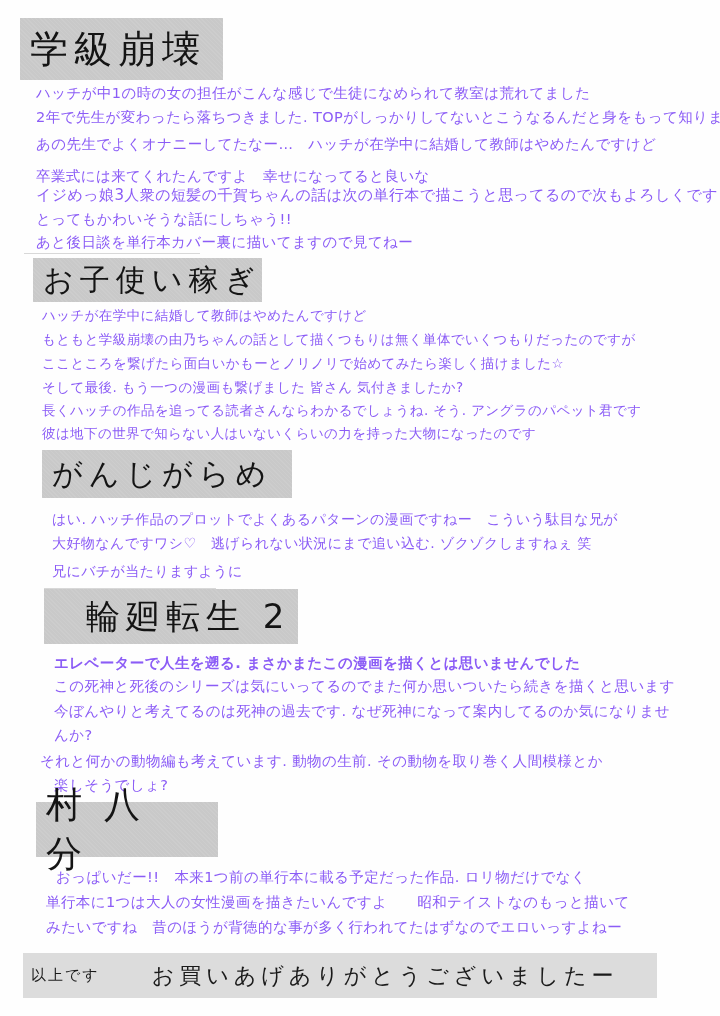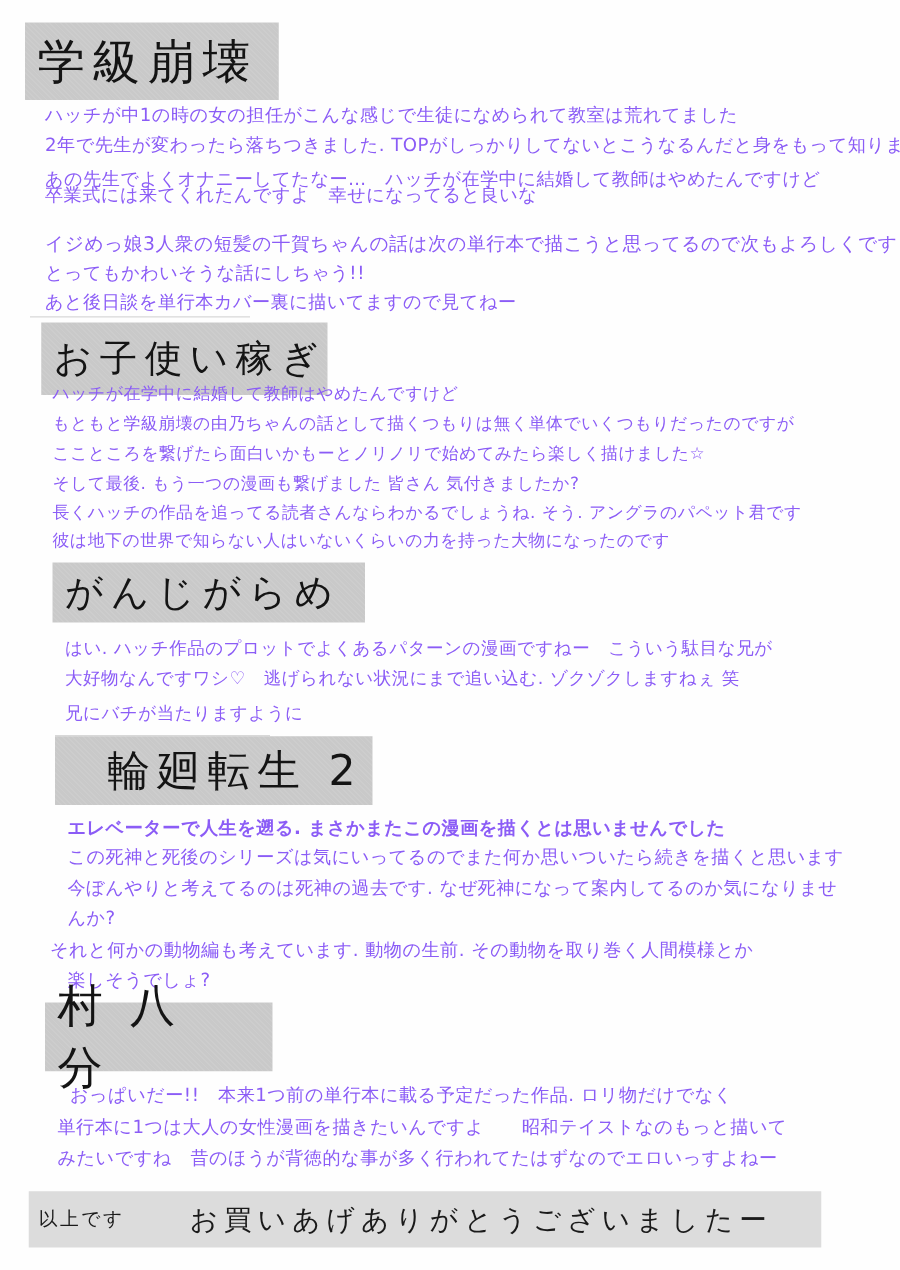--- a/index.html
+++ b/index.html
@@ -69,27 +69,27 @@
   </style>
 </head>
 <body>
 
 <div class="page">
 
   <div class="header" style="left:20px; top:18px; width:203px; height:62px; font-size:38px;">学級崩壊</div>
   <div class="line" style="left:36px; top:84px;">ハッチが中1の時の女の担任がこんな感じで生徒になめられて教室は荒れてました</div>
   <div class="line" style="left:36px; top:108px;">2年で先生が変わったら落ちつきました. TOPがしっかりしてないとこうなるんだと身をもって知りました</div>
   <div class="line" style="left:36px; top:135px;">あの先生でよくオナニーしてたなー…　ハッチが在学中に結婚して教師はやめたんですけど</div>
-  <div class="line" style="left:36px; top:148px;">卒業式には来てくれたんですよ　幸せになってると良いな</div>
+  <div class="line" style="left:36px; top:167px;">卒業式には来てくれたんですよ　幸せになってると良いな</div>
   <div class="line" style="left:36px; top:186px; font-size:15px;">イジめっ娘3人衆の短髪の千賀ちゃんの話は次の単行本で描こうと思ってるので次もよろしくです</div>
   <div class="line" style="left:36px; top:210px;">とってもかわいそうな話にしちゃう!!</div>
   <div class="line" style="left:36px; top:233px;">あと後日談を単行本カバー裏に描いてますので見てねー</div>
   <div class="sep" style="left:24px; top:253px; width:176px;"></div>
 
-  <div class="header" style="left:33px; top:258px; width:229px; height:58px; font-size:30px;">お子使い稼ぎ</div>
+  <div class="header" style="left:33px; top:258px; width:229px; height:44px; font-size:30px;">お子使い稼ぎ</div>
   <div class="line" style="left:42px; top:306px; font-size:13.5px;">ハッチが在学中に結婚して教師はやめたんですけど</div>
   <div class="line" style="left:42px; top:330px; font-size:13.5px;">もともと学級崩壊の由乃ちゃんの話として描くつもりは無く単体でいくつもりだったのですが</div>
   <div class="line" style="left:42px; top:354px; font-size:13.5px;">ここところを繋げたら面白いかもーとノリノリで始めてみたら楽しく描けました☆</div>
   <div class="line" style="left:42px; top:378px; font-size:13.5px;">そして最後. もう一つの漫画も繋げました 皆さん 気付きましたか?</div>
   <div class="line" style="left:42px; top:401px; font-size:13.5px;">長くハッチの作品を追ってる読者さんならわかるでしょうね. そう. アングラのパペット君です</div>
   <div class="line" style="left:42px; top:424px; font-size:13.5px;">彼は地下の世界で知らない人はいないくらいの力を持った大物になったのです</div>
 
   <div class="header" style="left:42px; top:450px; width:250px; height:48px; font-size:30px;">がんじがらめ</div>
   <div class="line" style="left:52px; top:510px; font-size:14px;">はい. ハッチ作品のプロットでよくあるパターンの漫画ですねー　こういう駄目な兄が</div>
   <div class="line" style="left:52px; top:534px; font-size:14px;">大好物なんですワシ♡　逃げられない状況にまで追い込む. ゾクゾクしますねぇ 笑</div>

